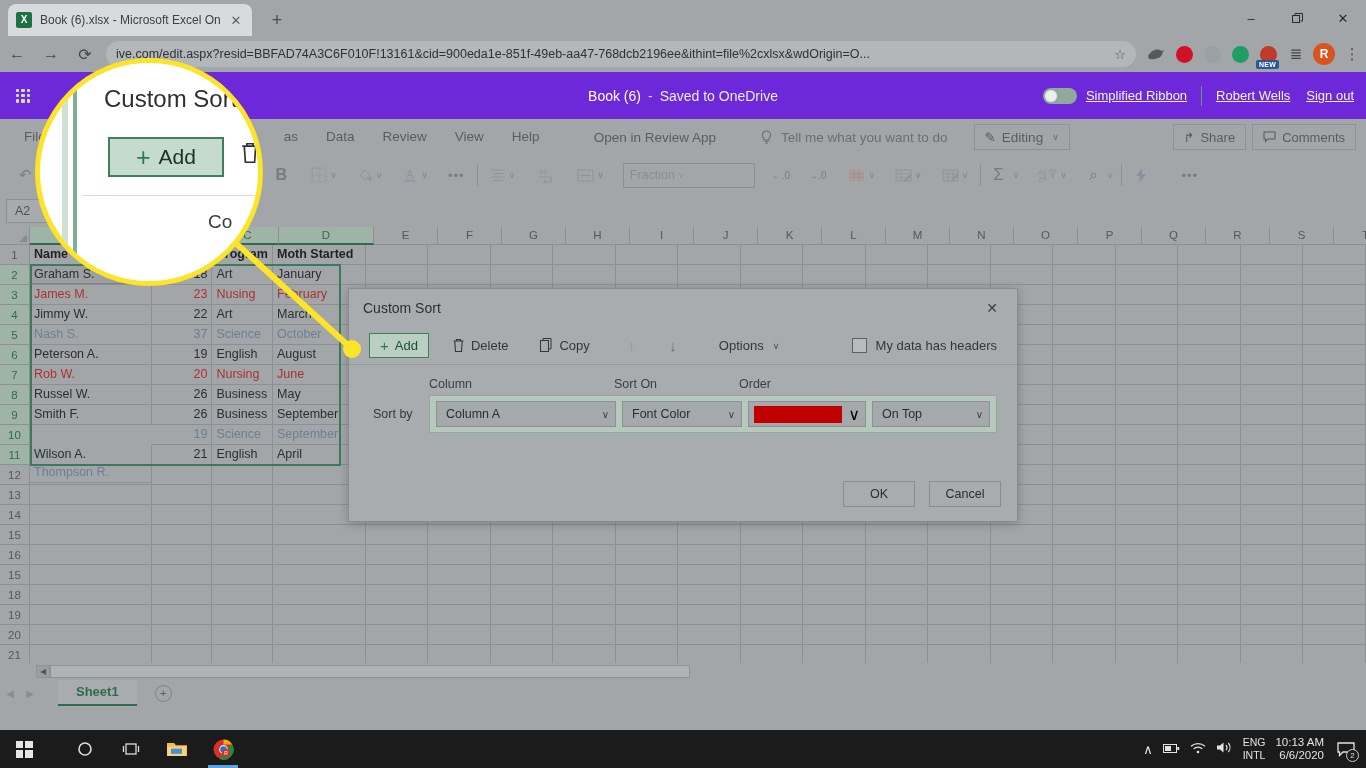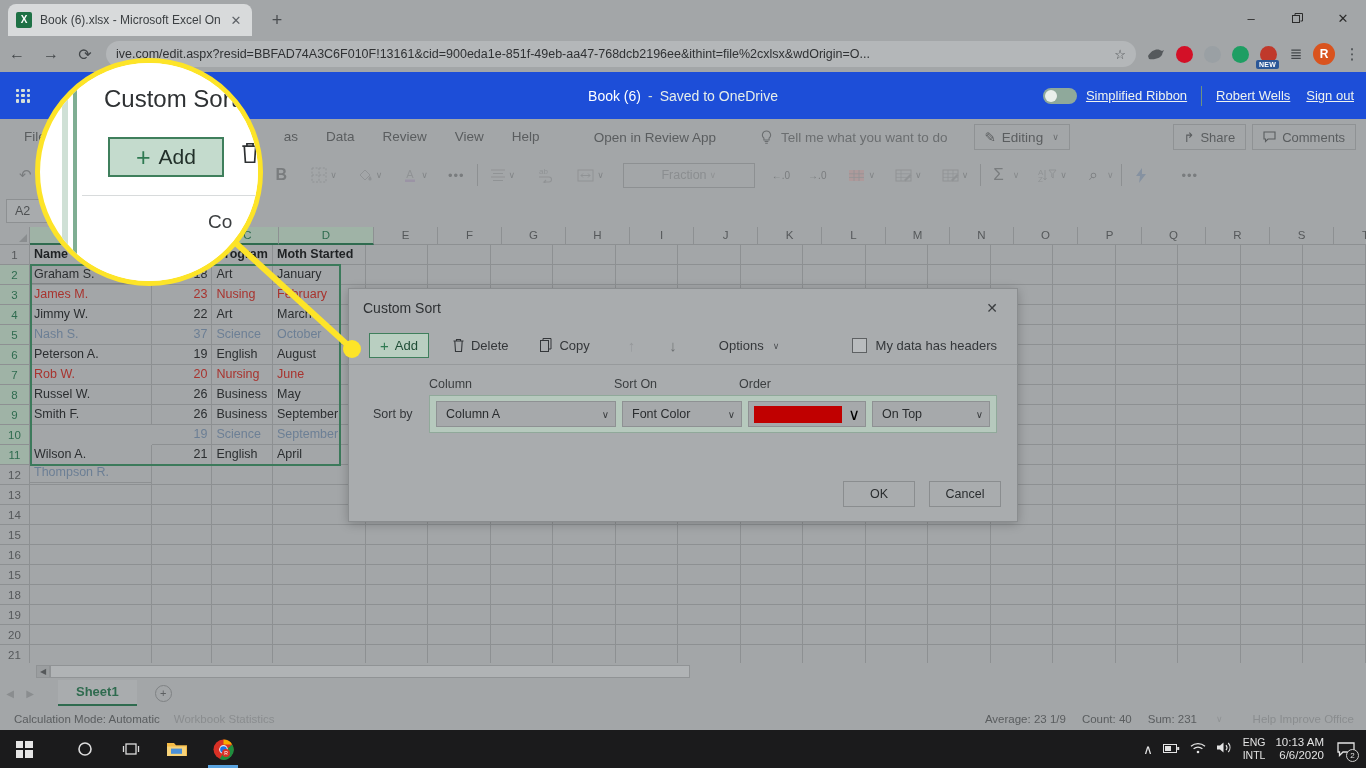--- a/index.html
+++ b/index.html
@@ -79,21 +79,21 @@
   .avatar-r {
     width: 22px; height: 22px; border-radius: 50%; background: #d9531e;
     color: #fff; font-size: 12px; font-weight: bold; text-align: center;
     line-height: 22px;
   }
   .kebab { font-size: 15px; color: #43474a; letter-spacing: 0; cursor: pointer; }
 
   
   .xl-top {
     position: absolute; left: 0; top: 72px; width: 1366px; height: 47px;
-    background: #1d4ed8; display: flex; align-items: center;
+    background: #6d28d9; display: flex; align-items: center;
     color: #eef3ef; font-size: 13.5px;
   }
   .waffle {
     width: 14px; height: 14px; margin-left: 16px; margin-right: 12px;
     display: grid; grid-template-columns: repeat(3,1fr); gap: 2px;
   }
   .waffle i { background: #d6e0d9; border-radius: 1px; display: block; }
   .xl-title {
     position: absolute; left: 0; right: 0; text-align: center;
     font-size: 14px; pointer-events: none;
@@ -149,21 +149,21 @@
     position: absolute; left: 0; top: 155px; width: 1366px; height: 40px;
     background: #a3a6a8; display: flex; align-items: center;
     color: #6e7173; font-size: 13px;
   }
   .tb { display: flex; align-items: center; height: 28px; padding: 0 5px; cursor: pointer; opacity: .78; }
   .tb.ico { font-size: 15px; }
   .caret { font-size: 9px; margin-left: 3px; opacity: .8; }
   .tb-sep { width: 1px; height: 22px; background: #8d9092; margin: 0 7px; }
   .combo-ghost {
     border: 1px solid #8d9092; height: 25px; display: flex; align-items: center;
-    justify-content: center; padding: 0 6px; color: #8b8e90; font-size: 12.5px;
+    justify-content: flex-start; padding: 0 6px; color: #8b8e90; font-size: 12.5px;
     cursor: pointer;
   }
 
   
   .formula-row {
     position: absolute; left: 0; top: 195px; width: 1366px; height: 32px;
     background: #a3a6a8; display: flex; align-items: center;
   }
   .namebox {
     width: 88px; height: 24px; margin-left: 6px; border: 1px solid #8d9092;
@@ -1147,31 +1147,20 @@
     <div class="hsb-track"></div>
   </div>
 
   <div class="sheet-row">
     <div class="sheet-nav">◀</div>
     <div class="sheet-nav">▶</div>
     <div class="sheet-tab">Sheet1</div>
     <div class="sheet-add">+</div>
   </div>
 
-  <div class="status-bar">
-    <div class="sb-item">Calculation Mode: Automatic</div>
-    <div class="sb-item dim">Workbook Statistics</div>
-    <div class="sb-right">
-      <span>Average: 23 1/9</span>
-      <span>Count: 40</span>
-      <span>Sum: 231</span>
-      <span class="caret" style="color:#8a8d8f">∨</span>
-      <span class="sb-item dim">Help Improve Office</span>
-    </div>
-  </div>
 
   <div class="dialog">
     <div class="dlg-title-row">
       <span>Custom Sort</span>
       <span class="dlg-close">✕</span>
     </div>
     <div class="dlg-toolbar">
       <div class="dlg-tb-btn primary">
         <span class="plus">+</span>
         <span>Add</span>

